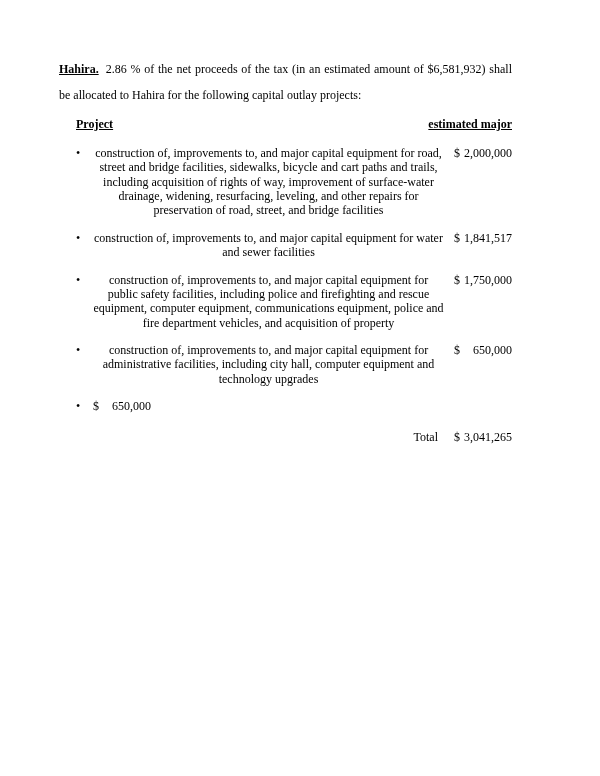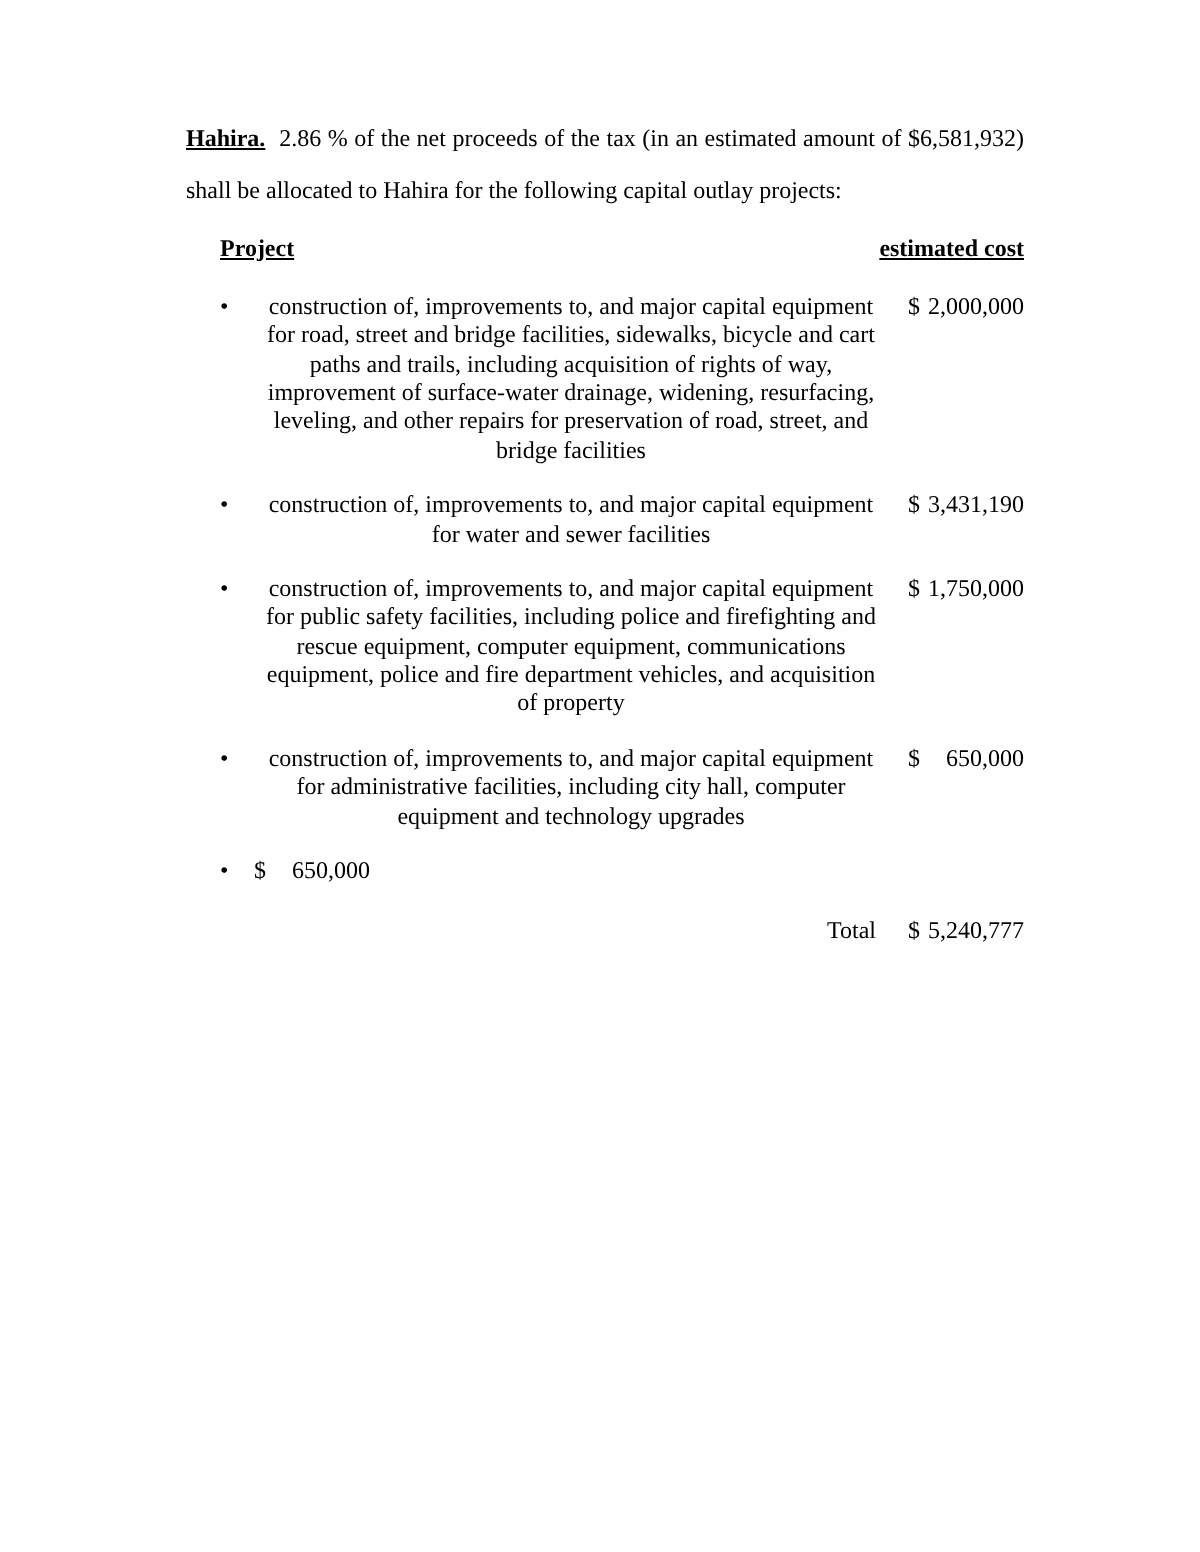--- a/index.html
+++ b/index.html
@@ -8,21 +8,21 @@
     background: #ffffff;
   }
   .page {
     position: relative;
     width: 600px;
     height: 776px;
     background: #ffffff;
     color: #000000;
     font-family: "Liberation Serif", "DejaVu Serif", serif;
     box-sizing: border-box;
-    padding: 56px 88px 40px 93px;
+    padding: 56px 88px 40px 59px;
     overflow: hidden;
   }
   .intro {
     font-size: 12px;
     line-height: 2.2;
     text-align: justify;
     margin: 0 0 8px 0;
   }
   .intro-lead {
     font-weight: bold;
@@ -88,38 +88,38 @@
 <body>
 
 <div class="page">
 
   <p class="intro"><span class="intro-lead">Hahira.</span><span>2.86 % of the net proceeds of the tax (in an estimated amount of $6,581,932) shall be allocated to Hahira for the following capital outlay projects:</span></p>
 
   <div class="projects-table">
 
     <div class="thead">
       <span class="th">Project</span>
-      <span class="th">estimated cost</span>
+      <span class="th">estimated major</span>
     </div>
 
     <div class="row">
       <span class="bullet">•</span>
       <span class="desc">construction of, improvements to, and major capital equipment for road, street and bridge facilities, sidewalks, bicycle and cart paths and trails, including acquisition of rights of way, improvement of surface-water drainage, widening, resurfacing, leveling, and other repairs for preservation of road, street, and bridge facilities</span>
       <span class="cost">
         <span>$</span>
         <span>2,000,000</span>
       </span>
     </div>
 
     <div class="row">
       <span class="bullet">•</span>
       <span class="desc">construction of, improvements to, and major capital equipment for water and sewer facilities</span>
       <span class="cost">
         <span>$</span>
-        <span>3,431,190</span>
+        <span>1,841,517</span>
       </span>
     </div>
 
     <div class="row">
       <span class="bullet">•</span>
       <span class="desc">construction of, improvements to, and major capital equipment for public safety facilities, including police and firefighting and rescue equipment, computer equipment, communications equipment, police and fire department vehicles, and acquisition of property</span>
       <span class="cost">
         <span>$</span>
         <span>1,750,000</span>
       </span>
@@ -139,18 +139,18 @@
       <span class="cost">
         <span>$</span>
         <span>650,000</span>
       </span>
     </div>
 
     <div class="total-row">
       <span class="total-label">Total</span>
       <span class="total-cost">
         <span>$</span>
-        <span>5,240,777</span>
+        <span>3,041,265</span>
       </span>
     </div>
 
   </div>
 </div>
 
 </body></html>

